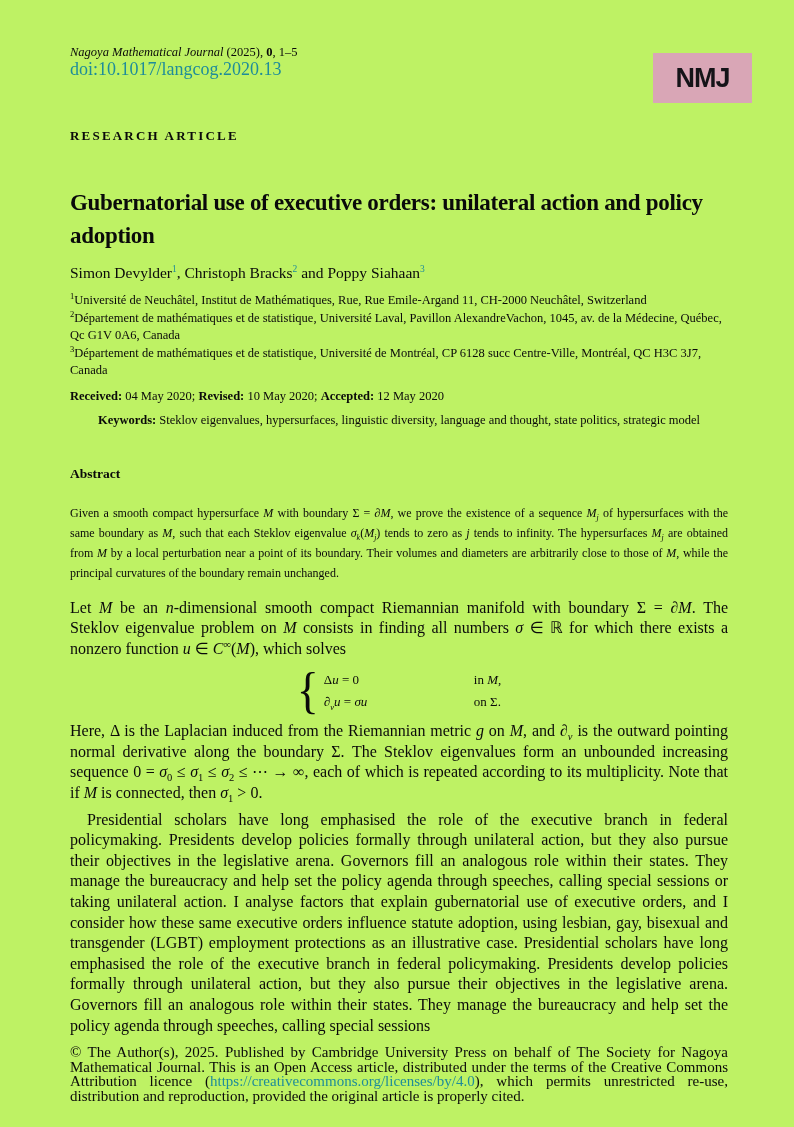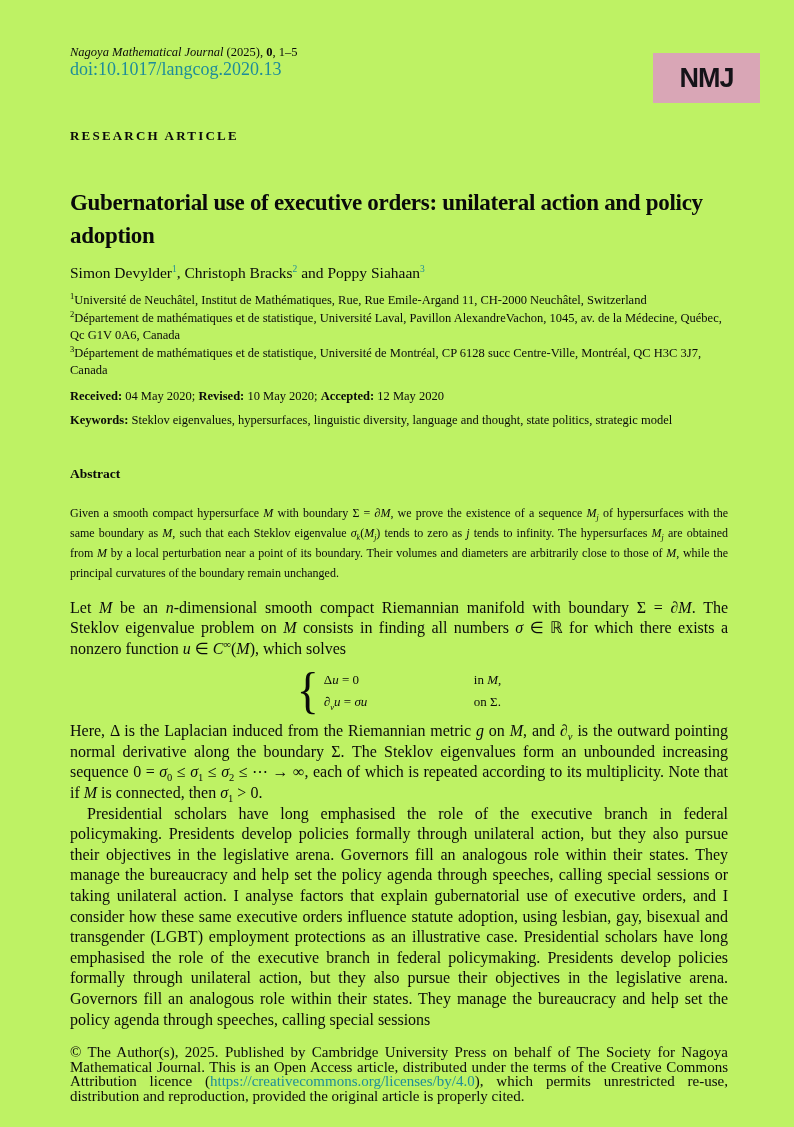--- a/index.html
+++ b/index.html
@@ -16,48 +16,48 @@
   .bd{font-weight:bold;}
   .accent{color:var(--accent,#1e8c9a);}
   a.accent{text-decoration:none;}
   sup{font-size:66%;line-height:0;vertical-align:super;}
   sub{font-size:66%;line-height:0;vertical-align:sub;}
 
   .jline{font-size:12.5px;line-height:17px;}
   .doi{display:inline-block;font-size:18px;line-height:17px;}
 
   .logo{
-    position:absolute;left:583px;top:9px;width:107px;height:50px;
+    position:absolute;left:583px;top:9px;width:99px;height:50px;
     background:var(--logo-bg,#d9a6b6);
     display:flex;align-items:center;justify-content:center;
   }
   .logo span{
     font-family:"Liberation Sans", sans-serif;
     font-weight:bold;font-size:27px;letter-spacing:-1px;color:#151318;
   }
 
   .kicker{margin-top:49px;font-size:13px;font-weight:bold;letter-spacing:2.2px;}
   .title{margin:42px 0 0 0;font-size:23px;font-weight:bold;line-height:33px;letter-spacing:-0.3px;}
   .authors{margin-top:11px;font-size:15.5px;line-height:20px;}
   .authors sup{font-size:9.5px;}
   .affils{margin-top:9px;font-size:12.5px;line-height:17.5px;}
   .affils sup{font-size:8.5px;}
   .meta{margin-top:8px;font-size:12.5px;line-height:17px;}
-  .keywords{margin-top:7px;}
+  .keywords{margin-top:7px;text-align:center;}
 
   .abstract-h{margin-top:36px;font-size:13.5px;font-weight:bold;line-height:18px;}
   .abstract-b{margin-top:20px;font-size:12px;line-height:20px;text-align:justify;}
 
   .sec-h{margin:29px 0 0 0;font-size:15px;font-weight:bold;line-height:20px;}
   .sec-t{margin-left:9px;}
 
   .para{margin:0;font-size:16px;line-height:20.6px;text-align:justify;}
   .p1{margin-top:15px;}
   .p2{margin-top:6px;}
-  .p3{text-indent:17px;}
+  .p3{text-indent:17px;margin-top:6px;}
 
   .equation{display:flex;justify-content:center;margin:9px 0 7px 0;}
   .eq-inner{display:flex;align-items:center;}
   .brace{font-size:46px;font-weight:400;line-height:1;transform:scaleY(1.08);margin-right:5px;}
   .eq-rows{
     display:grid;grid-template-columns:150px auto;
     font-size:13px;line-height:22px;
   }
 
   .footer{

